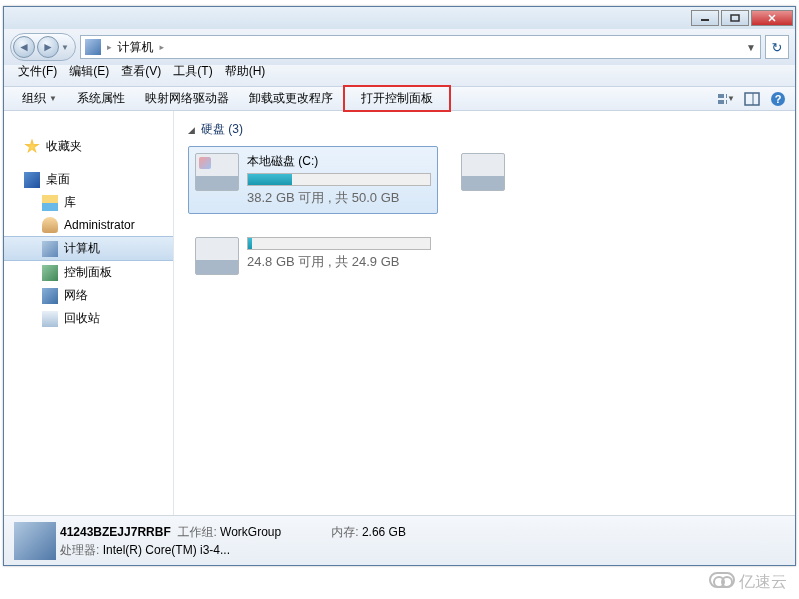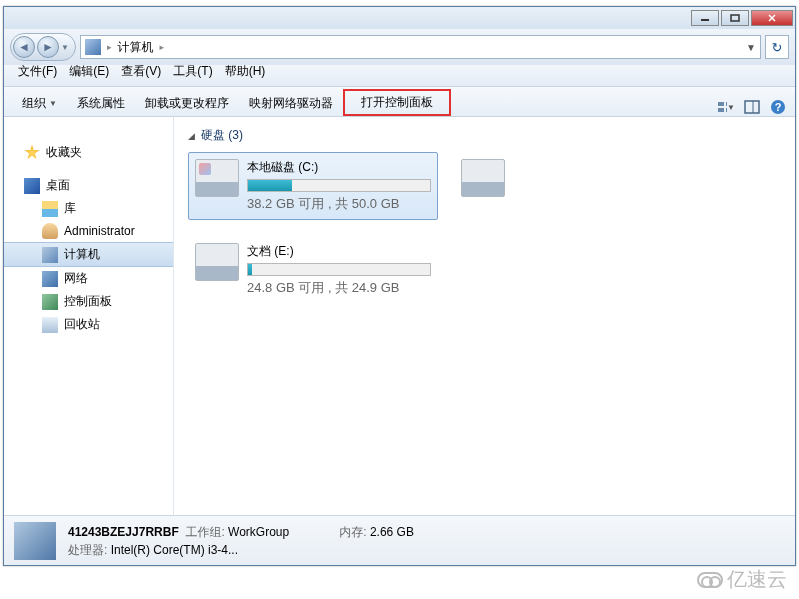--- a/index.html
+++ b/index.html
@@ -23,21 +23,21 @@
 .addr-arrow { color: #888; font-size: 9px; margin: 0 2px; }
 .addr-drop { margin-left: auto; color: #555; font-size: 10px; }
 .refresh-btn { width: 24px; height: 24px; border: 1px solid #a0b4c8; background: #fff; display: flex; align-items: center; justify-content: center; color: #1a5490; font-size: 13px; }
 .search-box { width: 230px; height: 24px; background: #fff; border: 1px solid #a0b4c8; display: flex; align-items: center; padding: 0 6px; }
 .search-input { flex: 1; border: none; outline: none; font-size: 12px; color: #888; font-style: italic; }
 .search-icon { color: #5a7ca0; font-size: 13px; }
 
 .menubar { height: 22px; background: linear-gradient(to bottom, #f2f6fb, #e4ecf5); display: flex; align-items: flex-end; padding: 4px 8px; border-bottom: 1px solid #c8d4e2; }
 .menu-item { font-size: 12px; padding: 2px 6px; cursor: pointer; }
 
-.toolbar { height: 30px; background: linear-gradient(to bottom, #f6f9fd, #e6eef7); display: flex; align-items: flex-end; padding: 0 8px; border-bottom: 1px solid #c8d4e2; position: relative; }
+.toolbar { height: 24px; background: linear-gradient(to bottom, #f6f9fd, #e6eef7); display: flex; align-items: center; padding: 0 8px; border-bottom: 1px solid #c8d4e2; position: relative; }
 .tool-item { font-size: 12px; padding: 4px 10px; cursor: pointer; display: flex; align-items: center; gap: 3px; }
 .tool-drop { font-size: 8px; color: #555; }
 .tool-highlight { border: 2px solid #e03030; padding: 3px 16px; }
 .tool-right { margin-left: auto; display: flex; align-items: center; gap: 8px; }
 .tool-icon { width: 18px; height: 18px; display: flex; align-items: center; justify-content: center; cursor: pointer; }
 
 .content { flex: 1; display: flex; background: #fff; overflow: hidden; }
 .sidebar { width: 170px; border-right: 1px solid #e0e6ee; padding: 24px 0; overflow-y: auto; }
 .side-item { display: flex; align-items: center; padding: 3px 8px 3px 20px; font-size: 12px; cursor: pointer; gap: 6px; }
 .side-item.lvl2 { padding-left: 38px; }
@@ -61,27 +61,27 @@
 .drive.selected { border: 1px solid #7da2ce; background: linear-gradient(to bottom, #eaf3fc, #d8e8f8); border-radius: 2px; }
 .drive-icon { width: 44px; height: 38px; background: linear-gradient(to bottom, #e8ecf0 60%, #a8b8c8 60%); border: 1px solid #b0b8c0; border-radius: 2px; position: relative; flex-shrink: 0; }
 .drive-icon::before { content: ""; position: absolute; left: 3px; top: 3px; width: 12px; height: 12px; background: linear-gradient(135deg, #f0a0a0, #a0c0f0); border-radius: 2px; }
 .drive-icon.plain::before { display: none; }
 .drive-info { flex: 1; font-size: 12px; }
 .drive-name { margin-bottom: 3px; }
 .drive-bar { height: 13px; border: 1px solid #b8b8b8; background: #f0f0f0; margin-bottom: 3px; position: relative; }
 .drive-fill { height: 100%; background: linear-gradient(to bottom, #3dbdd4, #1a98b0); }
 .drive-stats { font-size: 13px; color: #666; }
 
-.statusbar { height: 50px; border-top: 1px solid #d0d8e0; background: linear-gradient(to bottom, #f4f7fb, #e8eef5); display: flex; align-items: center; padding: 4px 10px; gap: 12px; }
+.statusbar { height: 50px; border-top: 1px solid #d0d8e0; background: linear-gradient(to bottom, #f4f7fb, #e8eef5); display: flex; align-items: center; padding: 4px 10px; gap: 4px; }
 .status-icon { width: 42px; height: 38px; background: linear-gradient(135deg, #b0c8e0, #5078a8); }
 .status-text { font-size: 12px; line-height: 1.5; }
 .status-row { display: flex; gap: 50px; }
 .status-label { color: #666; }
 
-.watermark { position: absolute; right: 12px; bottom: 6px; font-size: 20px; color: #bbb; display: flex; align-items: center; gap: 4px; }
+.watermark { position: absolute; right: 12px; bottom: 6px; font-size: 16px; color: #bbb; display: flex; align-items: flex-start; gap: 4px; }
 .wm-icon { width: 26px; height: 16px; border: 2px solid #bbb; border-radius: 12px; position: relative; }
 .wm-icon::before, .wm-icon::after { content: ""; position: absolute; width: 8px; height: 8px; border: 2px solid #bbb; border-radius: 50%; top: 2px; }
 .wm-icon::before { left: 2px; }
 .wm-icon::after { left: 10px; }
 </style>
 </head>
 <body>
 
 <div class="window">
 
@@ -127,22 +127,22 @@
     <span class="menu-item">工具(T)</span>
     <span class="menu-item">帮助(H)</span>
   </div>
 
   <div class="toolbar">
     <span class="tool-item">
         <span>组织</span>
         <span class="tool-drop">▼</span>
       </span>
     <span class="tool-item">系统属性</span>
+    <span class="tool-item">映射网络驱动器</span>
     <span class="tool-item">卸载或更改程序</span>
-    <span class="tool-item">映射网络驱动器</span>
     <span class="tool-item tool-highlight">打开控制面板</span>
     <div class="tool-right">
       <span class="tool-icon">
           <svg width="16" height="14">
             <rect x="1" y="2" width="6" height="4" fill="#6a88a8"></rect>
             <rect x="9" y="2" width="6" height="4" fill="#6a88a8"></rect>
             <rect x="1" y="8" width="6" height="4" fill="#6a88a8"></rect>
             <rect x="9" y="8" width="6" height="4" fill="#6a88a8"></rect>
           </svg>
           <span class="tool-drop">▼</span>
@@ -179,26 +179,26 @@
         </div>
       <div class="side-item lvl2">
           <span class="ico ico-user"></span>
           <span>Administrator</span>
         </div>
       <div class="side-item lvl2 selected">
           <span class="ico ico-computer"></span>
           <span>计算机</span>
         </div>
       <div class="side-item lvl2">
+          <span class="ico ico-control"></span>
+          <span>控制面板</span>
+        </div>
+      <div class="side-item lvl2">
           <span class="ico ico-network"></span>
           <span>网络</span>
-        </div>
-      <div class="side-item lvl2">
-          <span class="ico ico-control"></span>
-          <span>控制面板</span>
         </div>
       <div class="side-item lvl2">
           <span class="ico ico-recycle"></span>
           <span>回收站</span>
         </div>
     </div>
 
     <div class="main">
       <div class="section-head">
         <span class="sect-tri">◢</span>
@@ -214,21 +214,20 @@
               </div>
             <div class="drive-stats">38.2 GB 可用 , 共 50.0 GB</div>
           </div>
         </div>
         <div class="drive">
           <div class="drive-icon plain"></div>
         </div>
         <div class="drive">
           <div class="drive-icon plain"></div>
           <div class="drive-info">
-            <div class="drive-name">文档 (E:)</div>
             <div class="drive-bar">
                 <div class="drive-fill" style="width:2%"></div>
               </div>
             <div class="drive-stats">24.8 GB 可用 , 共 24.9 GB</div>
           </div>
         </div>
       </div>
     </div>
   </div>
 

